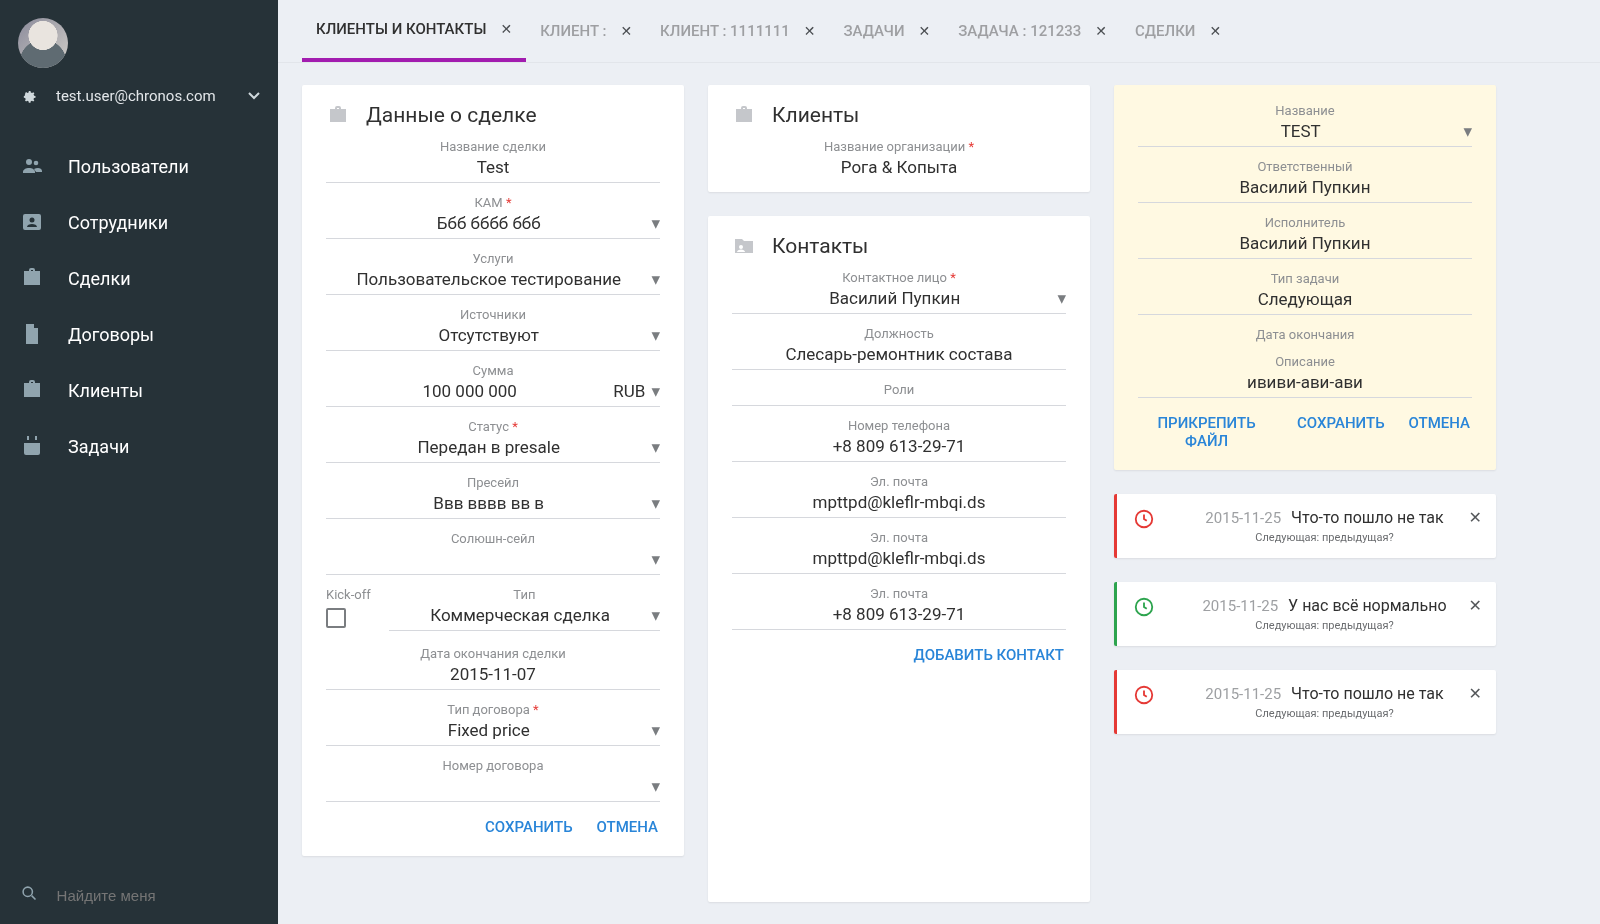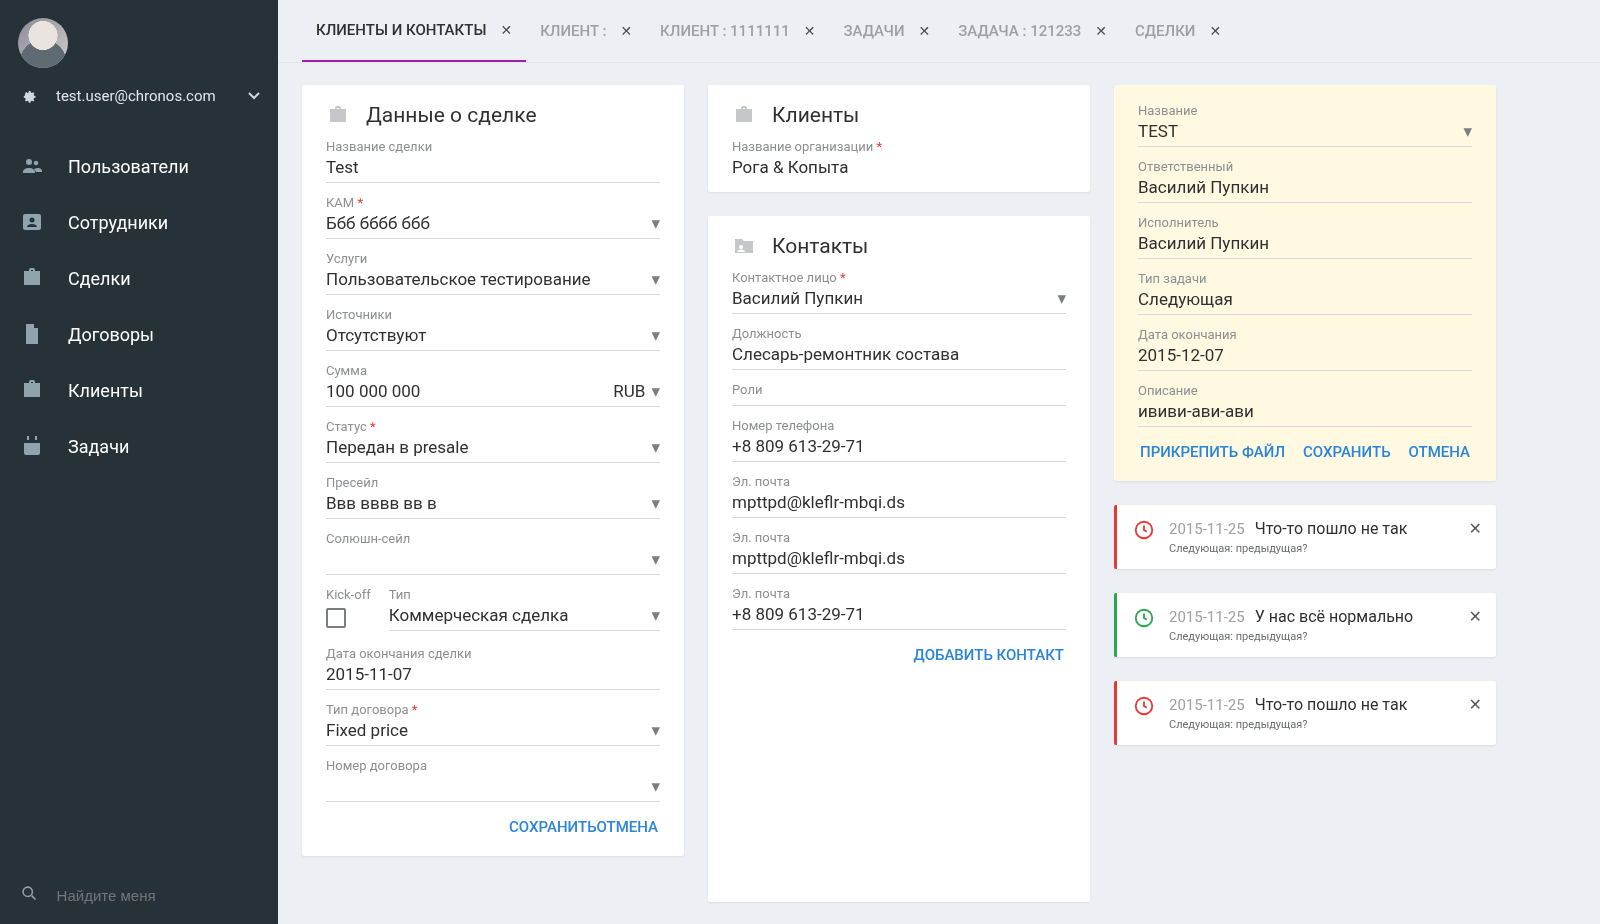--- a/index.html
+++ b/index.html
@@ -23,27 +23,27 @@
 
 .search-row { margin-top:auto; padding: 18px 20px; display:flex; align-items:center; }
 .search-row .icn { width:22px; height:22px; margin-right:18px; }
 .search-row input { background:transparent; border:none; color:#90a4ae; font-size:15px; outline:none; width:100%; }
 
 
 .tabsbar { background:#eceff4; padding: 0 24px; border-bottom: 1px solid #e2e5ea; }
 .tabs { display:flex; align-items:center; height:62px; }
 .tab { display:flex; align-items:center; padding: 0 14px; height:62px; color:#9e9fa2; font-size:15px; font-weight:500; cursor:pointer; white-space:nowrap; }
 .tab .tab-label { margin-right:14px; }
-.tab.active { color:#303030; border-bottom:2px solid #a21caf; }
+.tab.active { color:#303030; border-bottom:4px solid #a21caf; }
 .tab .x { font-size:14px; color:#4b4e52; }
 
 
 .main { flex:1; display:flex; flex-direction:column; }
 .content { flex:1; display:flex; padding: 22px 24px; gap:24px; overflow:hidden; }
-.col { display:flex; flex-direction:column; gap:24px; }
+.col { display:flex; flex-direction:column; gap:24px;text-align:center; }
 .col1 { width: 382px; }
 .col2 { width: 382px; }
 .col3 { width: 382px; }
 
 .card { background:#fff; border-radius:2px; box-shadow: 0 1px 2px rgba(0,0,0,0.08); padding: 18px 24px 10px; }
 .card.yellow { background:#fff9e2; }
 .card-header { display:flex; align-items:center; margin-bottom: 10px; }
 .card-header .hicn { width:24px; height:24px; margin-right:16px; }
 .card-title { font-size: 21px; color:#303030; }
 
@@ -52,21 +52,21 @@
 .flabel .req { color:#e53935; }
 .fvalue { font-size: 17px; color:#303030; padding: 3px 0 5px; border-bottom:1px solid #d6d8dd; display:flex; align-items:center; }
 .fvalue.nb { border-bottom:1px solid transparent; }
 .fvalue .sel { flex:1; }
 .fvalue .dd { color:#7a7d80; }
 .frow { display:flex; gap:18px; }
 .frow .field { flex:1; }
 .frow .field.small { flex:0 0 auto; }
 .cbox { width:20px; height:20px; border:2px solid #7a7d80; border-radius:2px; display:inline-block; margin-top:3px; }
 
-.card-actions { display:flex; justify-content:flex-end; padding: 16px 2px 10px; }
+.card-actions { display:flex; justify-content:flex-end; gap:24px; padding: 16px 2px 10px; }
 .tbtn { color:#2985d8; font-size:15px; font-weight:500; cursor:pointer; }
 
 .section-title { display:flex; align-items:center; color:#9ea0a3; font-size:18px; padding: 4px 6px; }
 .section-title .icn { width:22px; height:22px; margin-right:14px; }
 
 .notif { background:#fff; border-left:3px solid #e53935; border-radius:2px; box-shadow:0 1px 2px rgba(0,0,0,0.08); padding: 14px 16px; position:relative; }
 .notif.ok { border-left-color:#2da44e; }
 .notif .nrow { display:flex; align-items:flex-start; }
 .notif .nicn { width:22px; height:22px; margin-right:14px; flex-shrink:0; }
 .notif .ntext { flex:1; }
@@ -409,23 +409,20 @@
               </div>
             </div>
           <div class="field">
               <span class="flabel">Тип задачи</span>
               <div class="fvalue">
                 <span class="sel">Следующая</span>
               </div>
             </div>
           <div class="field">
               <span class="flabel">Дата окончания</span>
-              <div class="fvalue">
-                <span class="sel">2015-12-07</span>
-              </div>
             </div>
           <div class="field">
               <span class="flabel">Описание</span>
               <div class="fvalue">
                 <span class="sel">ививи-ави-ави</span>
               </div>
             </div>
           <div class="card-actions" style="justify-content:space-between;">
             <span class="tbtn">ПРИКРЕПИТЬ ФАЙЛ</span>
             <span class="tbtn">СОХРАНИТЬ</span>

